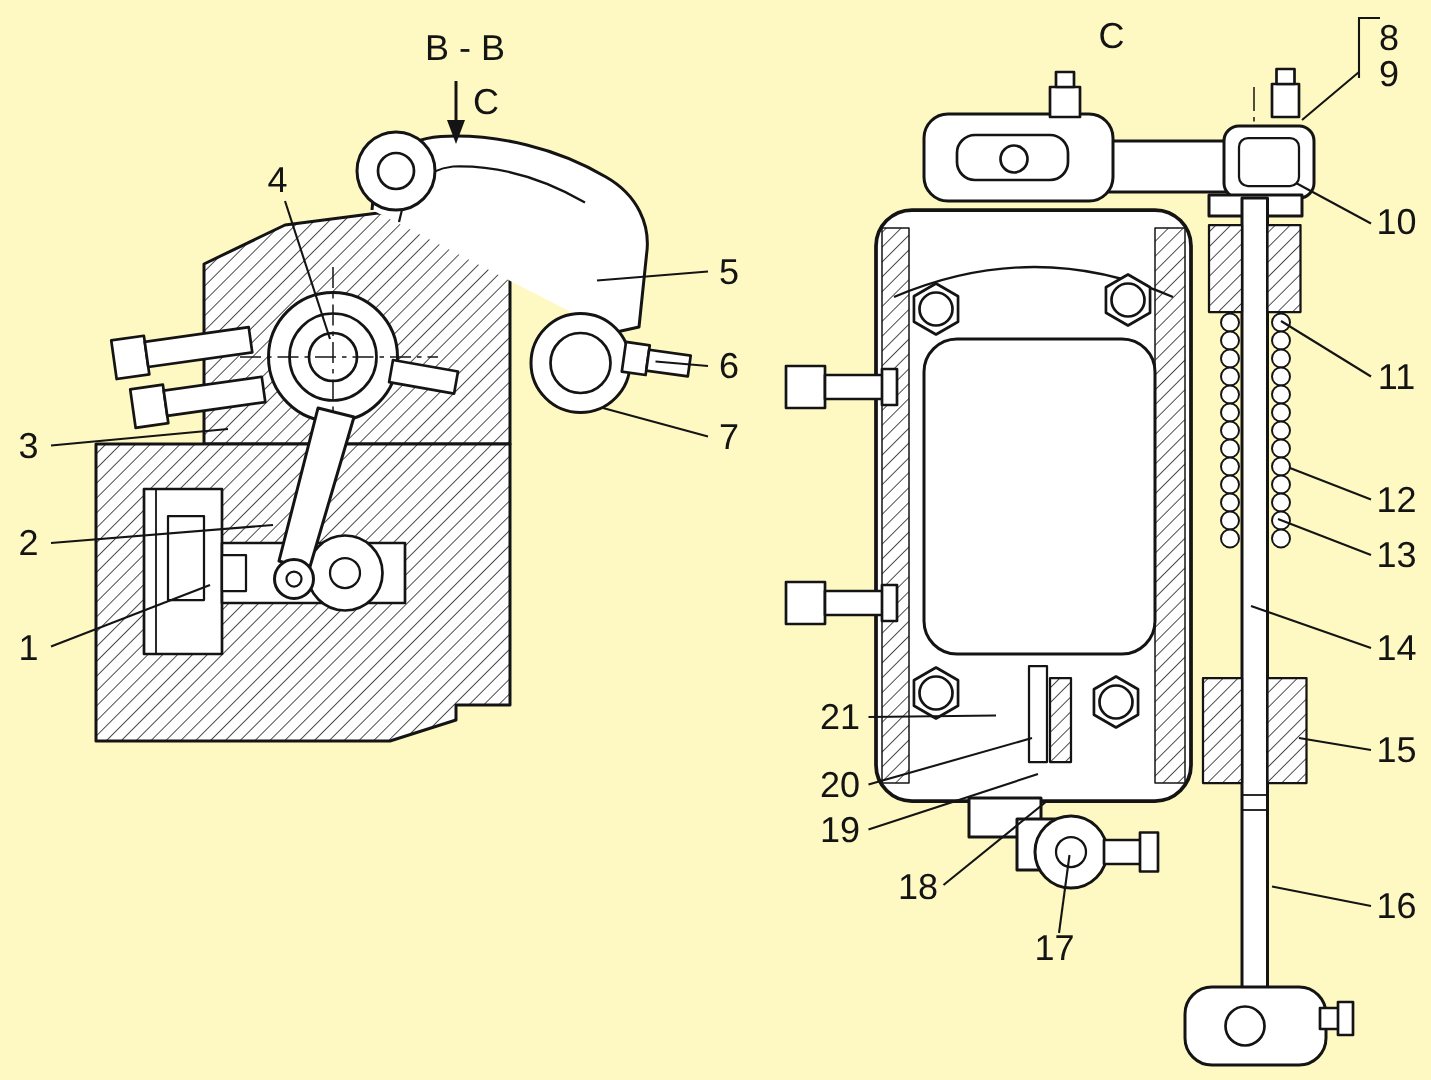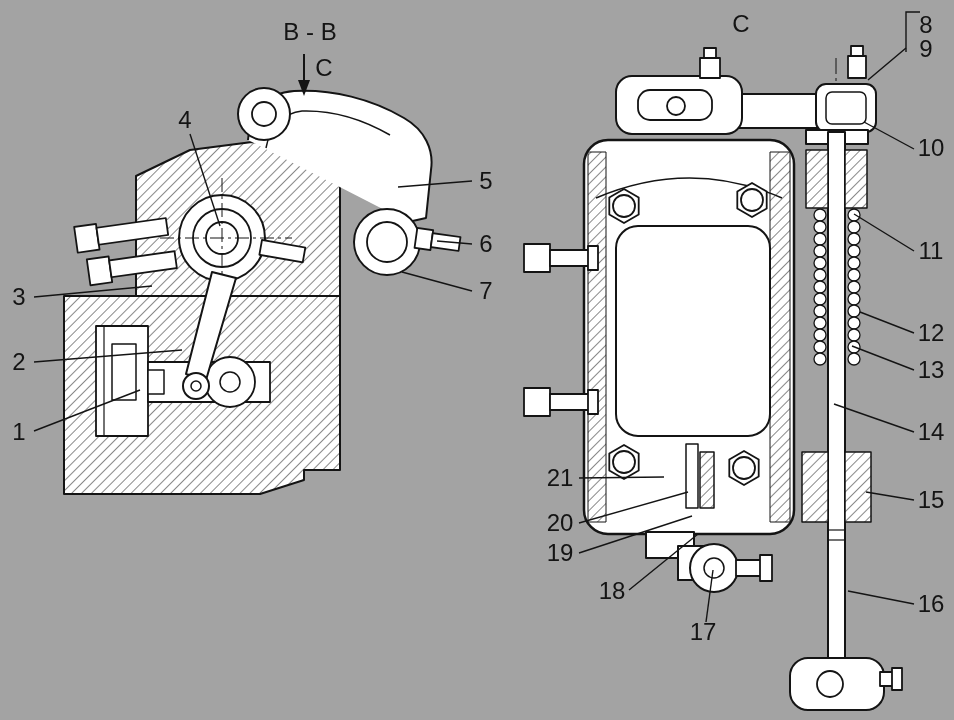--- a/index.html
+++ b/index.html
@@ -5,21 +5,21 @@
   html, body {
     margin: 0;
     padding: 0;
     background: #ffffff;
     font-family: "Liberation Sans", sans-serif;
   }
   .canvas {
     position: relative;
     width: 954px;
     height: 720px;
-    background: #a3a3a3;
+    background: #fef9c3;
     overflow: hidden;
   }
   svg { display: block; }
   text {
     font-family: "Liberation Sans", sans-serif;
     fill: #141414;
   }
 </style>
 </head>
 <body>

